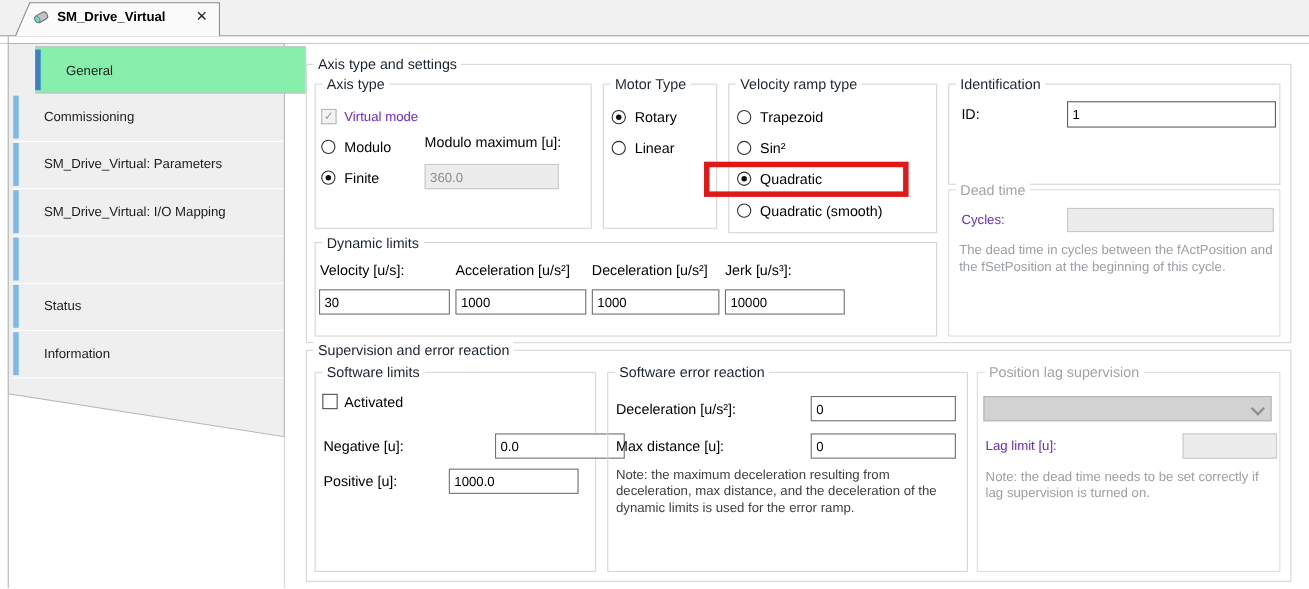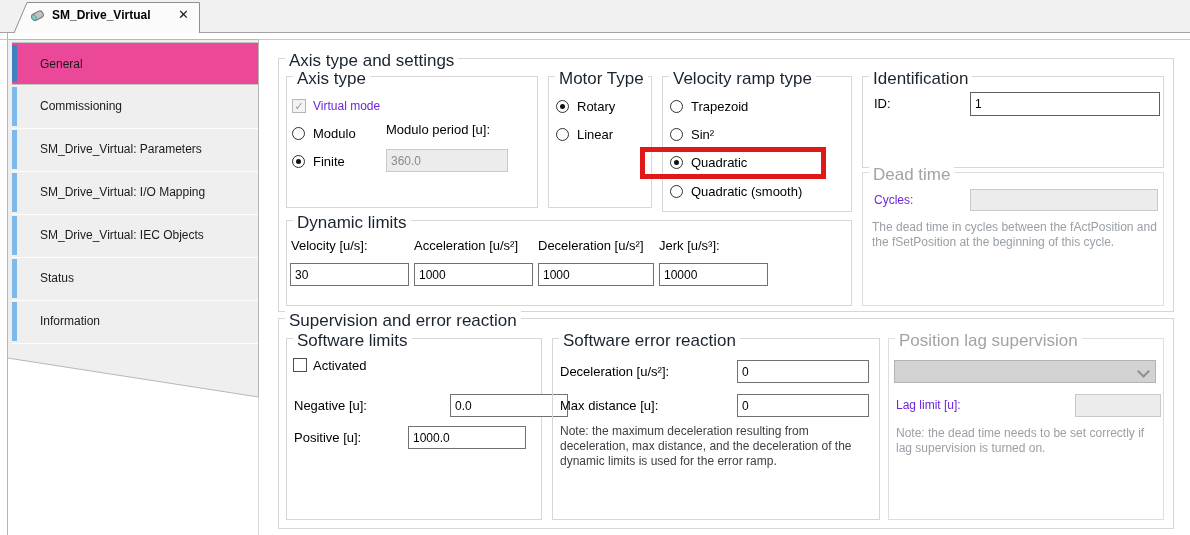--- a/index.html
+++ b/index.html
@@ -13,25 +13,25 @@
   .tabclose{position:absolute;left:178px;top:7px;font-size:13px;font-weight:bold;color:#1c1c1c;cursor:default;}
   #tabicon{position:absolute;left:28px;top:7px;}
   
   #leftborder{position:absolute;left:7px;top:33px;width:1px;height:502px;background:#b5b5b5;}
   
   #sidebarsvg{position:absolute;left:7px;top:39px;}
   .srow{position:absolute;left:12px;width:246px;height:43px;font-size:12px;color:#1b1b1b;}
   .srow .bar{position:absolute;left:0;top:2px;bottom:2px;width:5px;background:#7db9ea;}
   .srow .stext{position:absolute;left:28px;top:0;line-height:43px;white-space:nowrap;}
   .srow.sep{border-bottom:1px solid rgba(255,255,255,0.9);}
-  .srow.sel{background:#ec4899;border-top:1px solid #c4c4c4;border-bottom:1px solid #c4c4c4;height:41px;}
+  .srow.sel{background:#86efac;border-top:1px solid #c4c4c4;border-bottom:1px solid #c4c4c4;height:41px;margin-left:20px;}
   .srow.sel .bar{background:#3e80c2;}
   
   .grp{position:absolute;border:1px solid #d6d6d6;background:transparent;}
-  .grp>.gt{position:absolute;top:-8px;left:6px;background:#fff;padding:0 4px;font-size:17px;color:#1a2430;white-space:nowrap;}
+  .grp>.gt{position:absolute;top:-8px;left:6px;background:#fff;padding:0 4px;font-size:13px;color:#1a2430;white-space:nowrap;}
   .grp.dis{border-color:#dedede;}
   .grp.dis>.gt{color:#a3a3a3;}
   
   .lbl{position:absolute;font-size:13px;color:#000000;white-space:nowrap;}
   .dlbl{position:absolute;font-size:12px;color:#6d28d9;white-space:nowrap;}
   .note{position:absolute;font-size:12px;color:#3c3f44;line-height:15px;}
   .dnote{position:absolute;font-size:12px;color:#9aa0a6;line-height:15px;}
   
   .fld{position:absolute;box-sizing:border-box;height:23px;border:1px solid #717171;background:#fff;
        font-family:"Liberation Sans","DejaVu Sans",sans-serif;font-size:12px;color:#000;padding:2px 4px;}
@@ -85,21 +85,20 @@
   <div class="srow sep" style="top:128px;">
     <span class="bar"></span>
     <span class="stext">SM_Drive_Virtual: Parameters</span>
   </div>
   <div class="srow sep" style="top:171px;">
     <span class="bar"></span>
     <span class="stext">SM_Drive_Virtual: I/O Mapping</span>
   </div>
   <div class="srow sep" style="top:214px;">
     <span class="bar"></span>
-    <span class="stext">SM_Drive_Virtual: IEC Objects</span>
   </div>
   <div class="srow sep" style="top:257px;">
     <span class="bar"></span>
     <span class="stext">Status</span>
   </div>
   <div class="srow sep" style="top:300px;">
     <span class="bar"></span>
     <span class="stext">Information</span>
   </div>
 
@@ -107,21 +106,21 @@
     <span class="gt">Axis type and settings</span>
   </div>
 
   <div class="grp" style="left:286px;top:76px;width:250px;height:130px;">
     <span class="gt">Axis type</span>
   </div>
   <span class="cb dis checked" style="left:292px;top:99px;"></span>
   <span class="dlbl" style="left:313px;top:99px;">Virtual mode</span>
   <span class="rb" style="left:292px;top:127px;"></span>
   <span class="lbl" style="left:313px;top:126px;">Modulo</span>
-  <span class="lbl" style="left:386px;top:122px;">Modulo period [u]:</span>
+  <span class="lbl" style="left:386px;top:122px;">Modulo maximum [u]:</span>
   <span class="rb on" style="left:292px;top:155px;"></span>
   <span class="lbl" style="left:313px;top:154px;">Finite</span>
   <input class="fld dis" style="left: 386px; top: 149px; width: 122px;" readonly="" value="360.0">
 
   <div class="grp" style="left:548px;top:76px;width:102px;height:130px;">
     <span class="gt">Motor Type</span>
   </div>
   <span class="rb on" style="left:556px;top:100px;"></span>
   <span class="lbl" style="left:577px;top:99px;">Rotary</span>
   <span class="rb" style="left:556px;top:128px;"></span>

